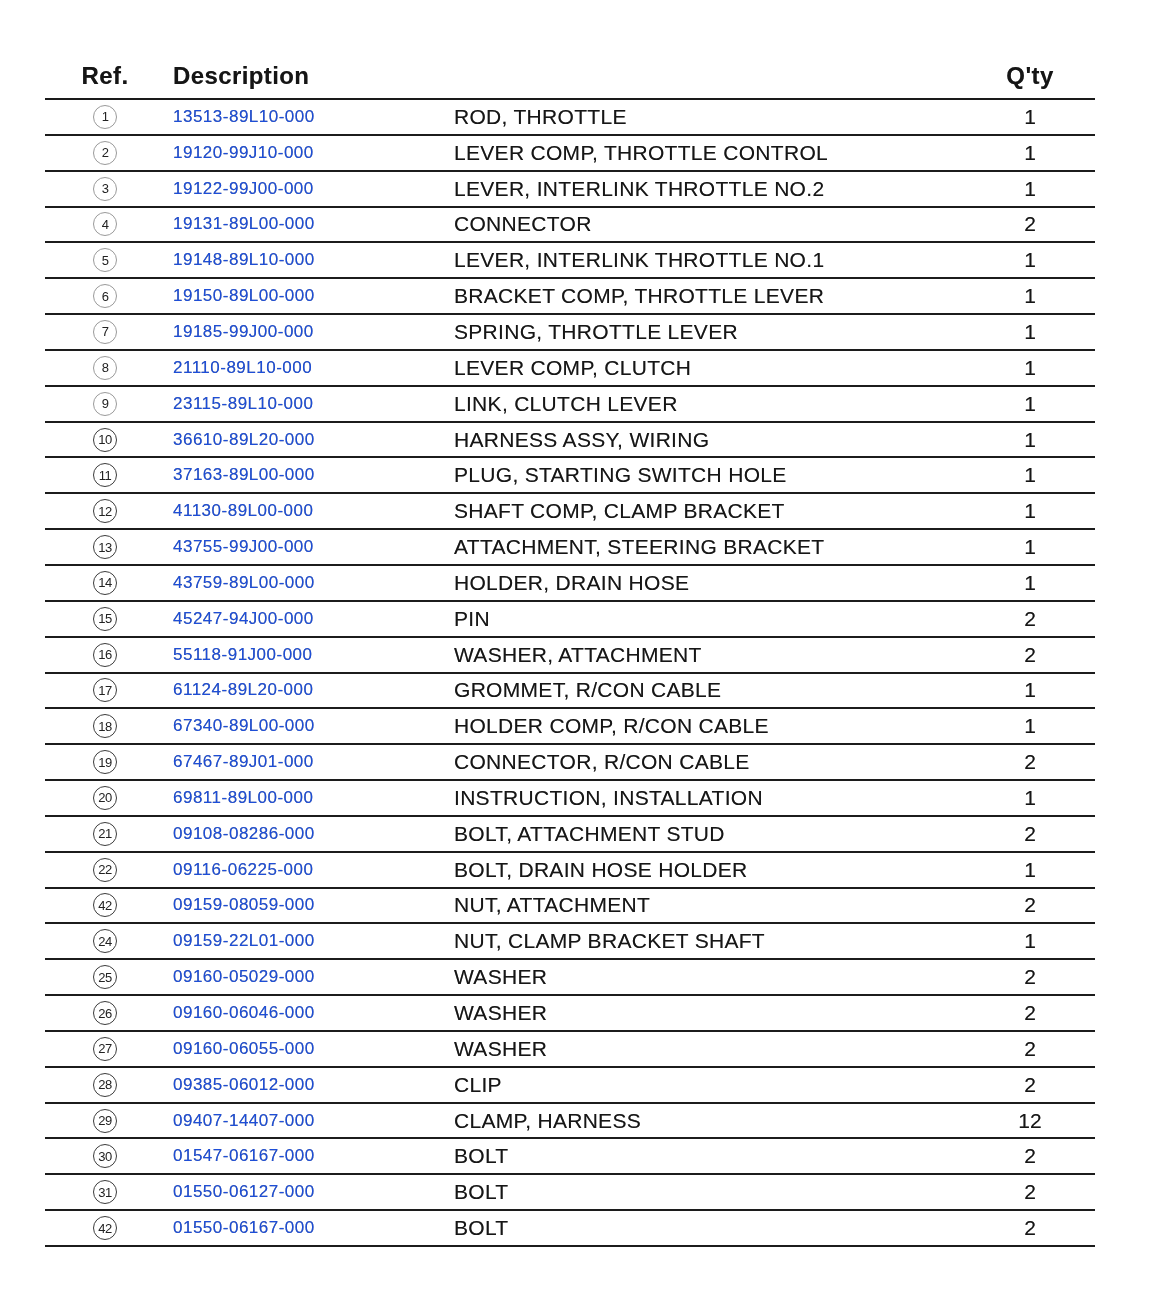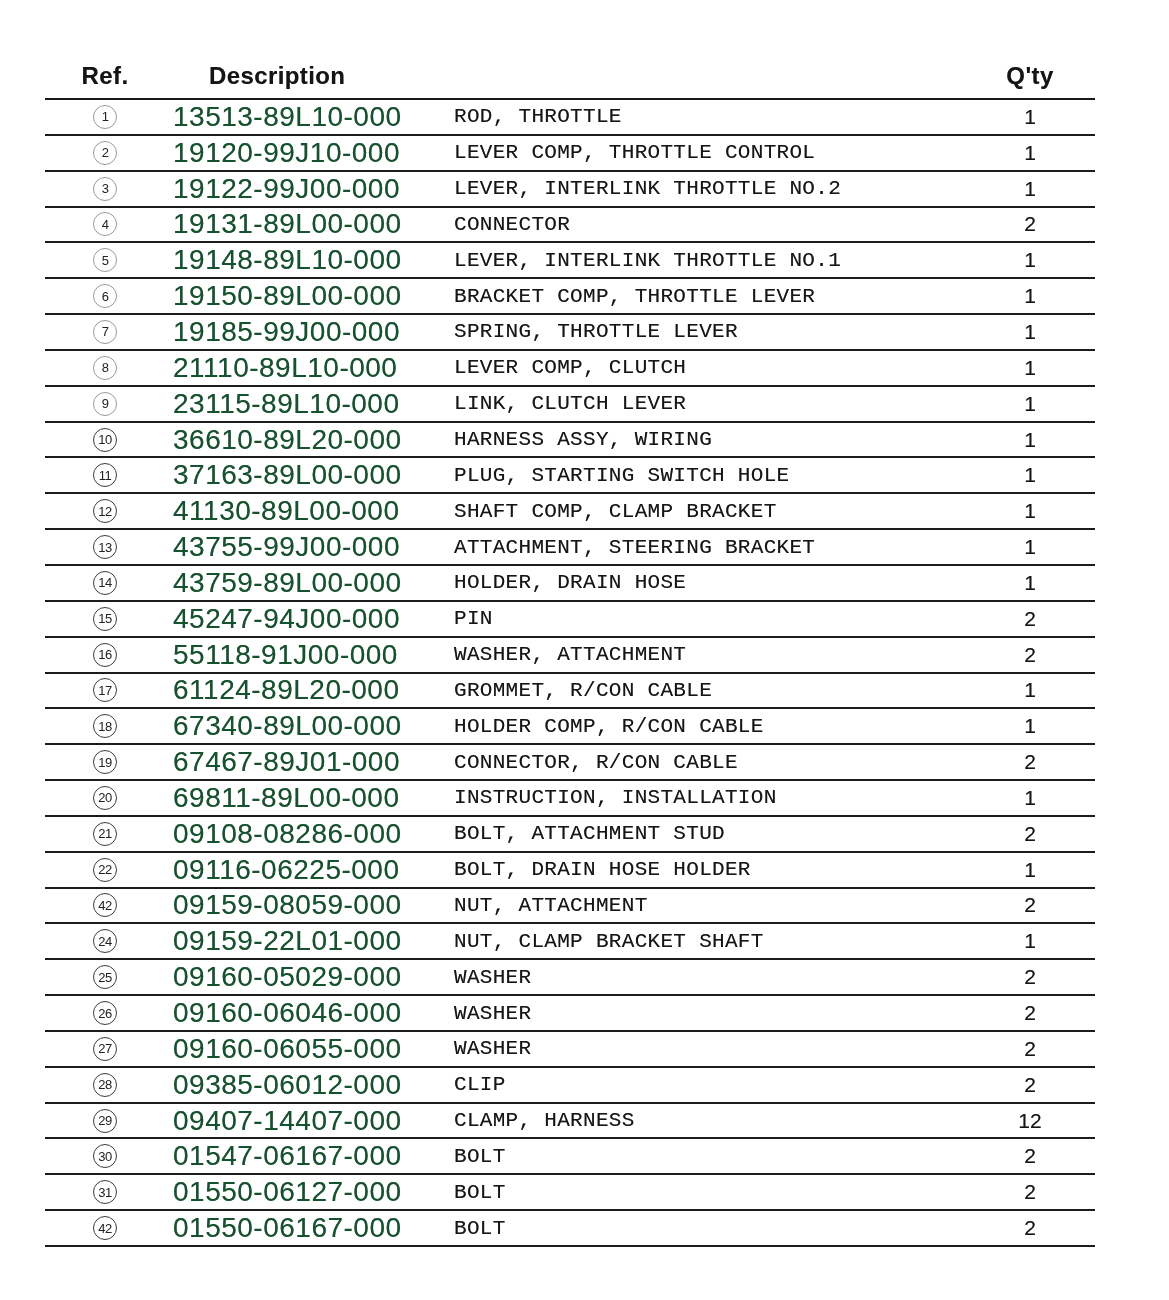--- a/index.html
+++ b/index.html
@@ -29,21 +29,20 @@
   }
   .thead {
     padding-top: 54px;
     padding-bottom: 8px;
     border-bottom: 2px solid #1a1a1a;
     font-weight: bold;
     font-size: 24px;
     letter-spacing: 0.4px;
     color: #151515;
     align-items: flex-end;
-    gap: 36px;
   }
   .h-ref   { text-align: center; }
   .h-desc  { padding-left: 8px; }
   .h-qty   { text-align: center; margin-top: 8px; }
   .row {
     height: 35.85px;
     box-sizing: border-box;
     border-bottom: 2px solid #1c1c1c;
   }
   .c-ref {
@@ -66,32 +65,31 @@
     border-color: #9a9a9a;
   }
   .c-ref-num {
     font-size: 13px;
     letter-spacing: -0.5px;
     color: #222;
     line-height: 1;
   }
   .c-part {
     padding-left: 8px;
-    font-size: 28px;
+    font-size: 17px;
     letter-spacing: 0.5px;
     white-space: nowrap;
-    color: #14532d;
+    color: #1d4ed8;
   }
   .c-desc {
     padding-left: 4px;
     font-size: 21px;
     letter-spacing: 0.3px;
     white-space: nowrap;
     color: #161616;
-    font-family: Liberation Mono, monospace;
   }
   .c-qty {
     text-align: center;
     font-size: 21px;
     color: #161616;
   }
   
   .c-part, .c-desc, .c-qty, .thead span {
     text-shadow: 0 0 0.4px rgba(0,0,0,0.45);
   }

